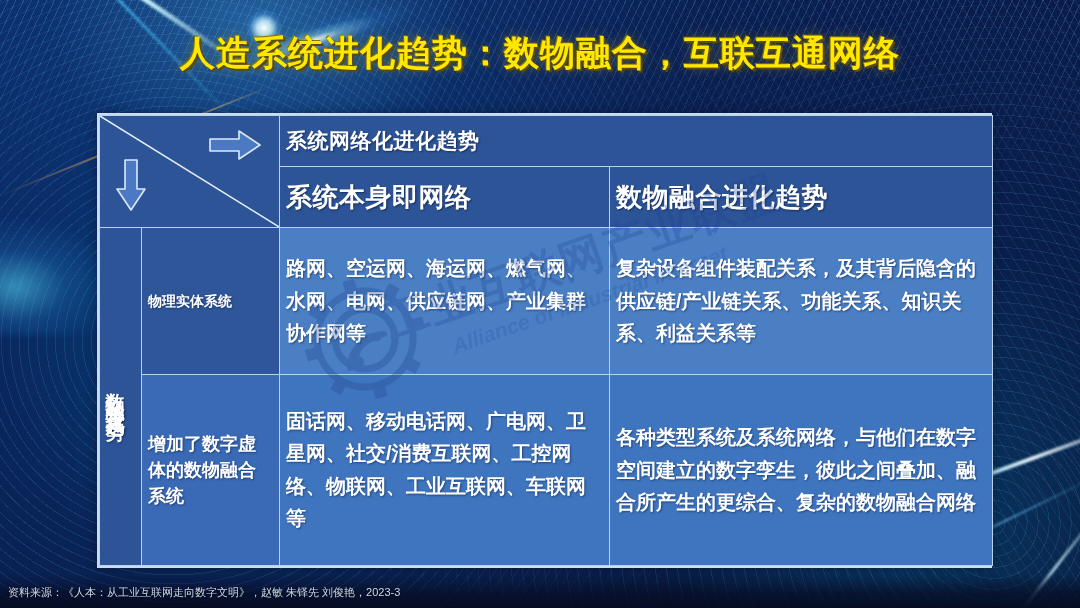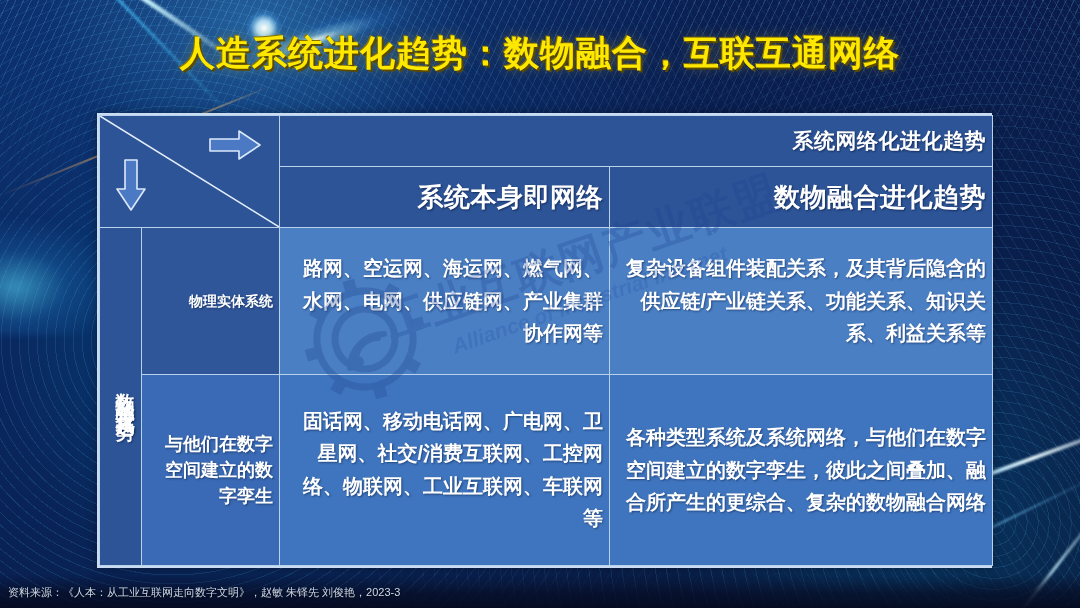--- a/index.html
+++ b/index.html
@@ -135,21 +135,21 @@
     box-shadow: 0 0 10px rgba(0,0,0,.35);
   }
   table.grid {
     width:100%; height:100%;
     border-collapse: collapse;
     table-layout: fixed;
   }
   table.grid td {
     border: 1px solid #b9d2ec;
     color: #ffffff;
-    text-align: right;
+    text-align: left;
     vertical-align: middle;
     font-weight: 700;
     padding: 4px 6px;
     box-sizing: border-box;
   }
 
   .c-corner   { background: #2d5496; position: relative; }
   .c-head-top { background: #2d5496; font-size: 21px; letter-spacing:.5px; }
   .c-head-sub { background: #2d5496; font-size: 26px; letter-spacing:.5px; }
   .c-sidelabel{ background: #2d5496; font-size: 19px; }
@@ -271,21 +271,21 @@
         </tr>
         <tr>
           <td class="c-sidelabel" rowspan="2">
             <span class="vlabel">数物融合进化趋势</span>
           </td>
           <td class="c-rowlabel-1">物理实体系统</td>
           <td class="c-body-1">路网、空运网、海运网、燃气网、水网、电网、供应链网、产业集群协作网等</td>
           <td class="c-body-1">复杂设备组件装配关系，及其背后隐含的供应链/产业链关系、功能关系、知识关系、利益关系等</td>
         </tr>
         <tr>
-          <td class="c-rowlabel-2">与他们在数字空间建立的数字孪生</td>
+          <td class="c-rowlabel-2">增加了数字虚体的数物融合系统</td>
           <td class="c-body-2">固话网、移动电话网、广电网、卫星网、社交/消费互联网、工控网络、物联网、工业互联网、车联网等</td>
           <td class="c-body-2">各种类型系统及系统网络，与他们在数字空间建立的数字孪生，彼此之间叠加、融合所产生的更综合、复杂的数物融合网络</td>
         </tr>
       </tbody>
     </table>
   </div>
 
   <div class="watermark">
     <svg class="wm-gear" viewBox="0 0 190 150">
       <g transform="rotate(-16 95 75)" fill="none" stroke="rgba(28,66,140,.95)" stroke-width="7">

